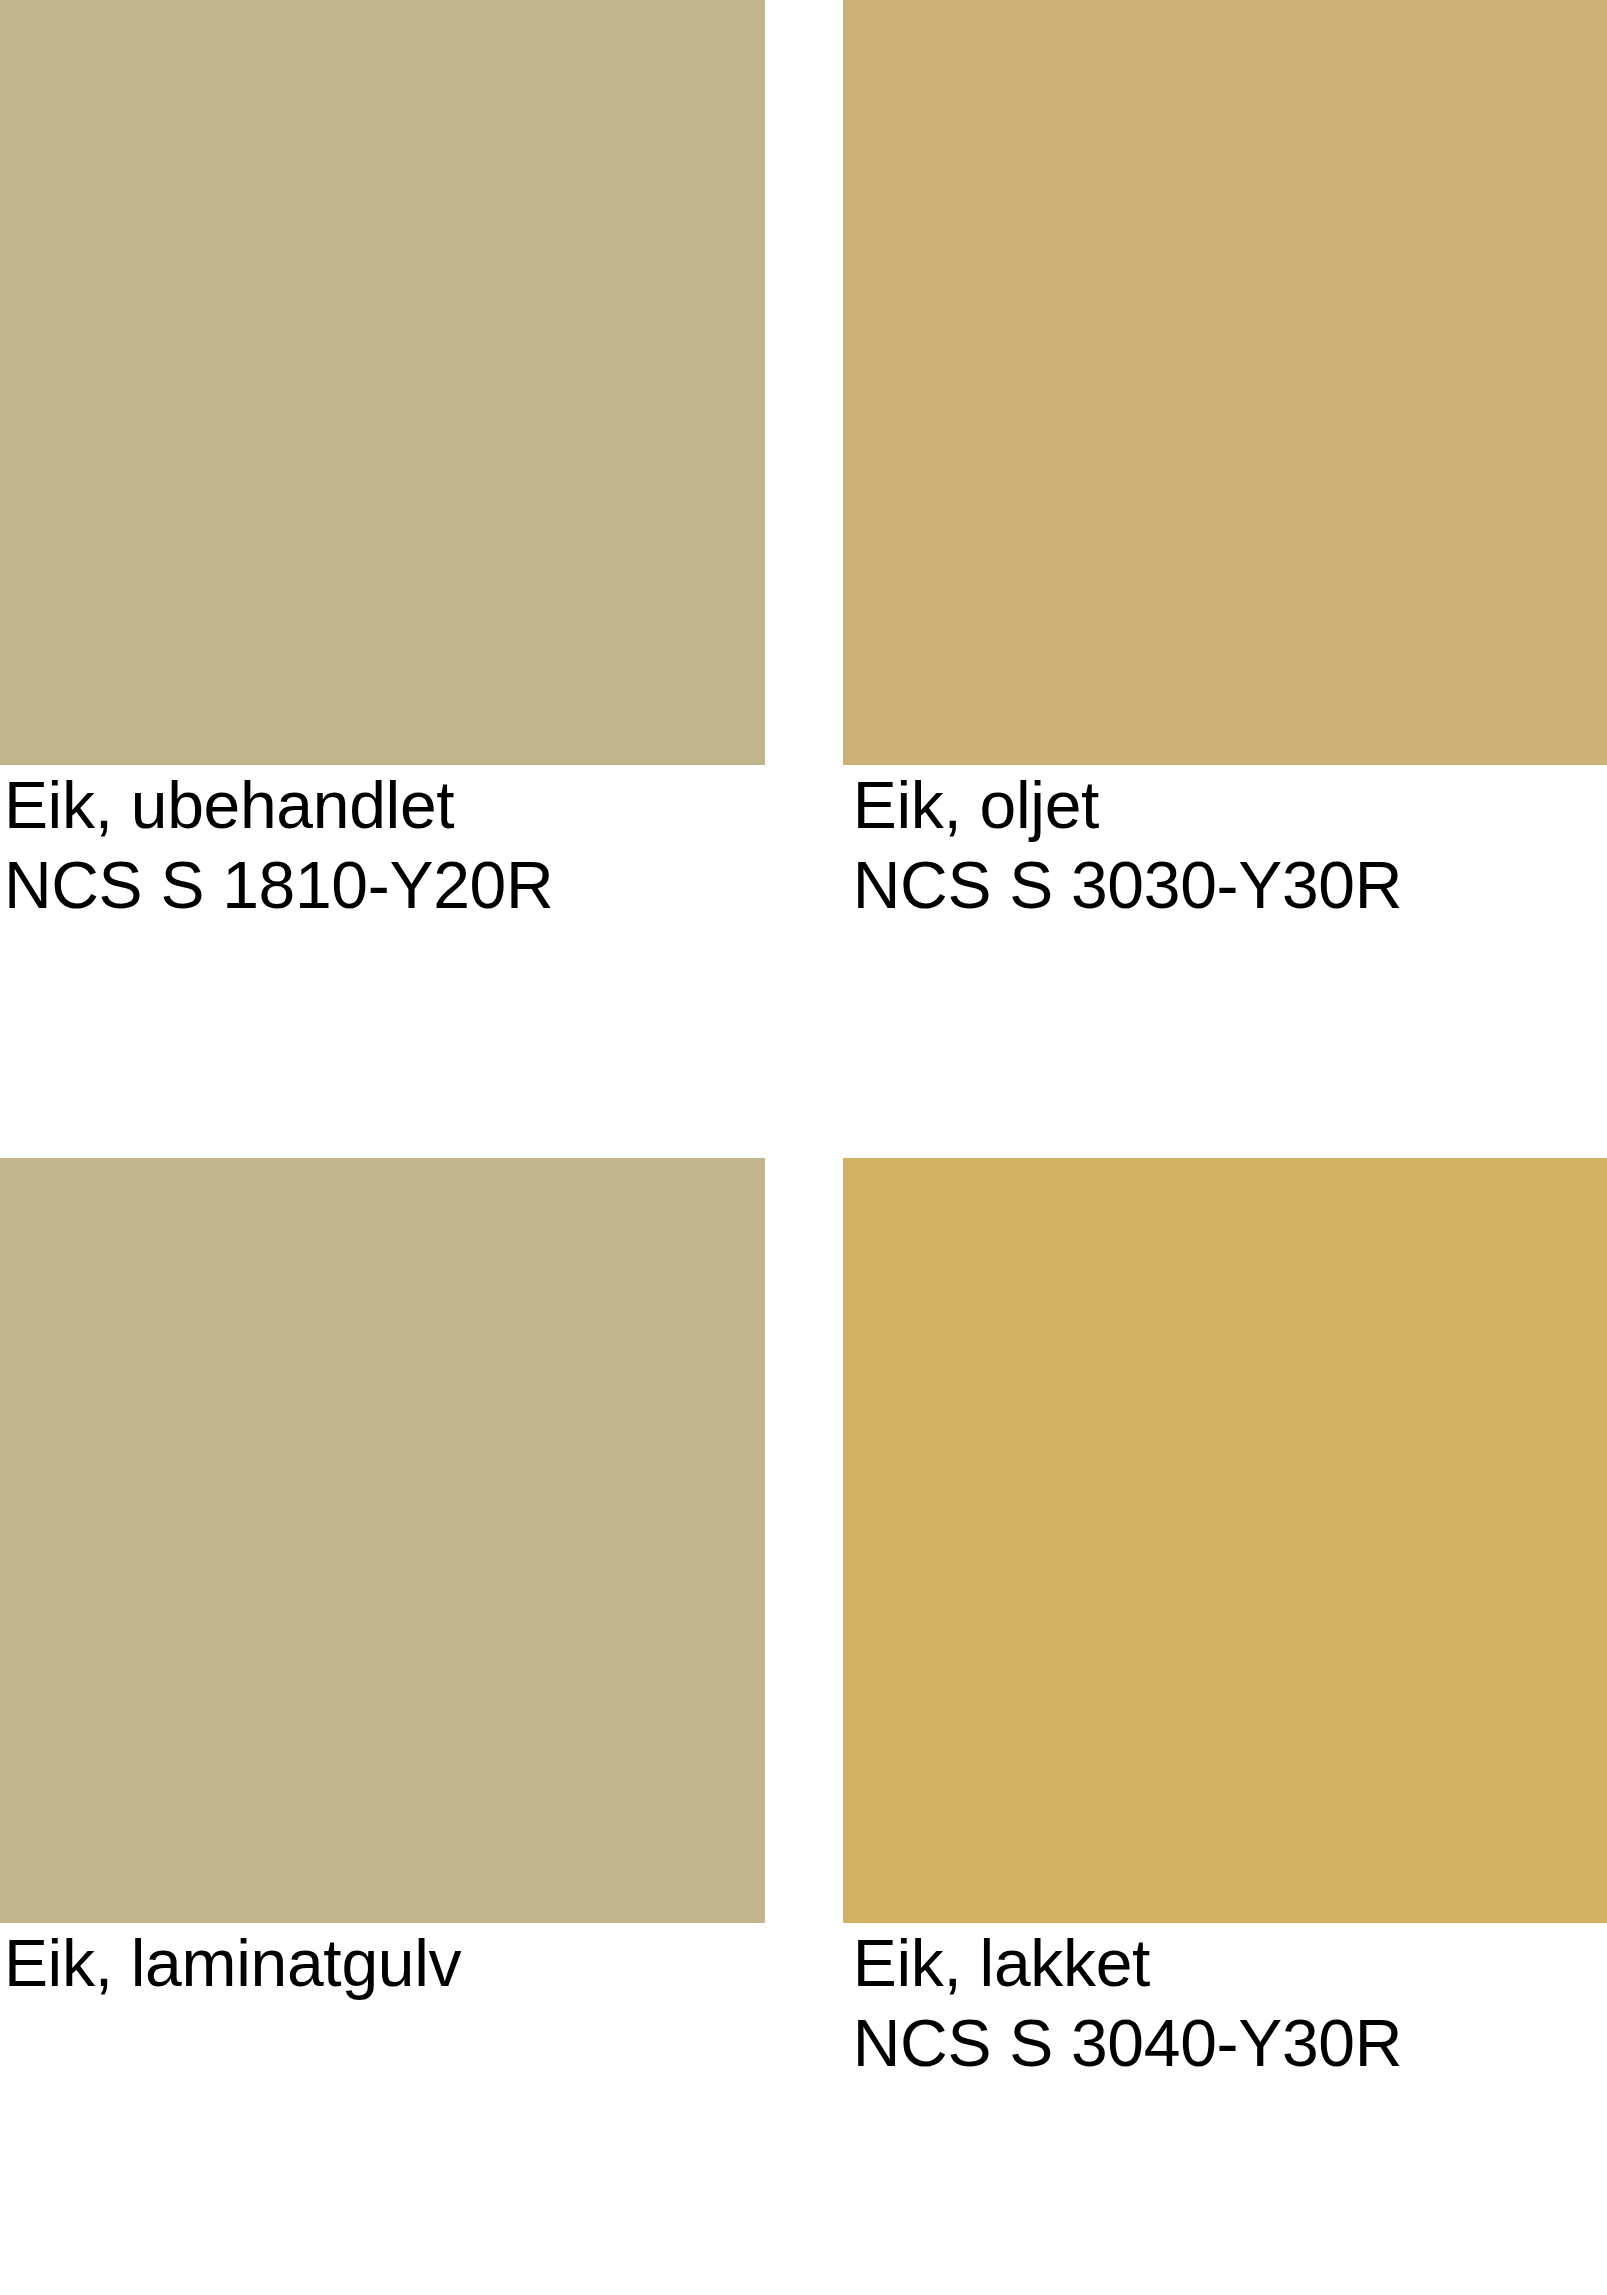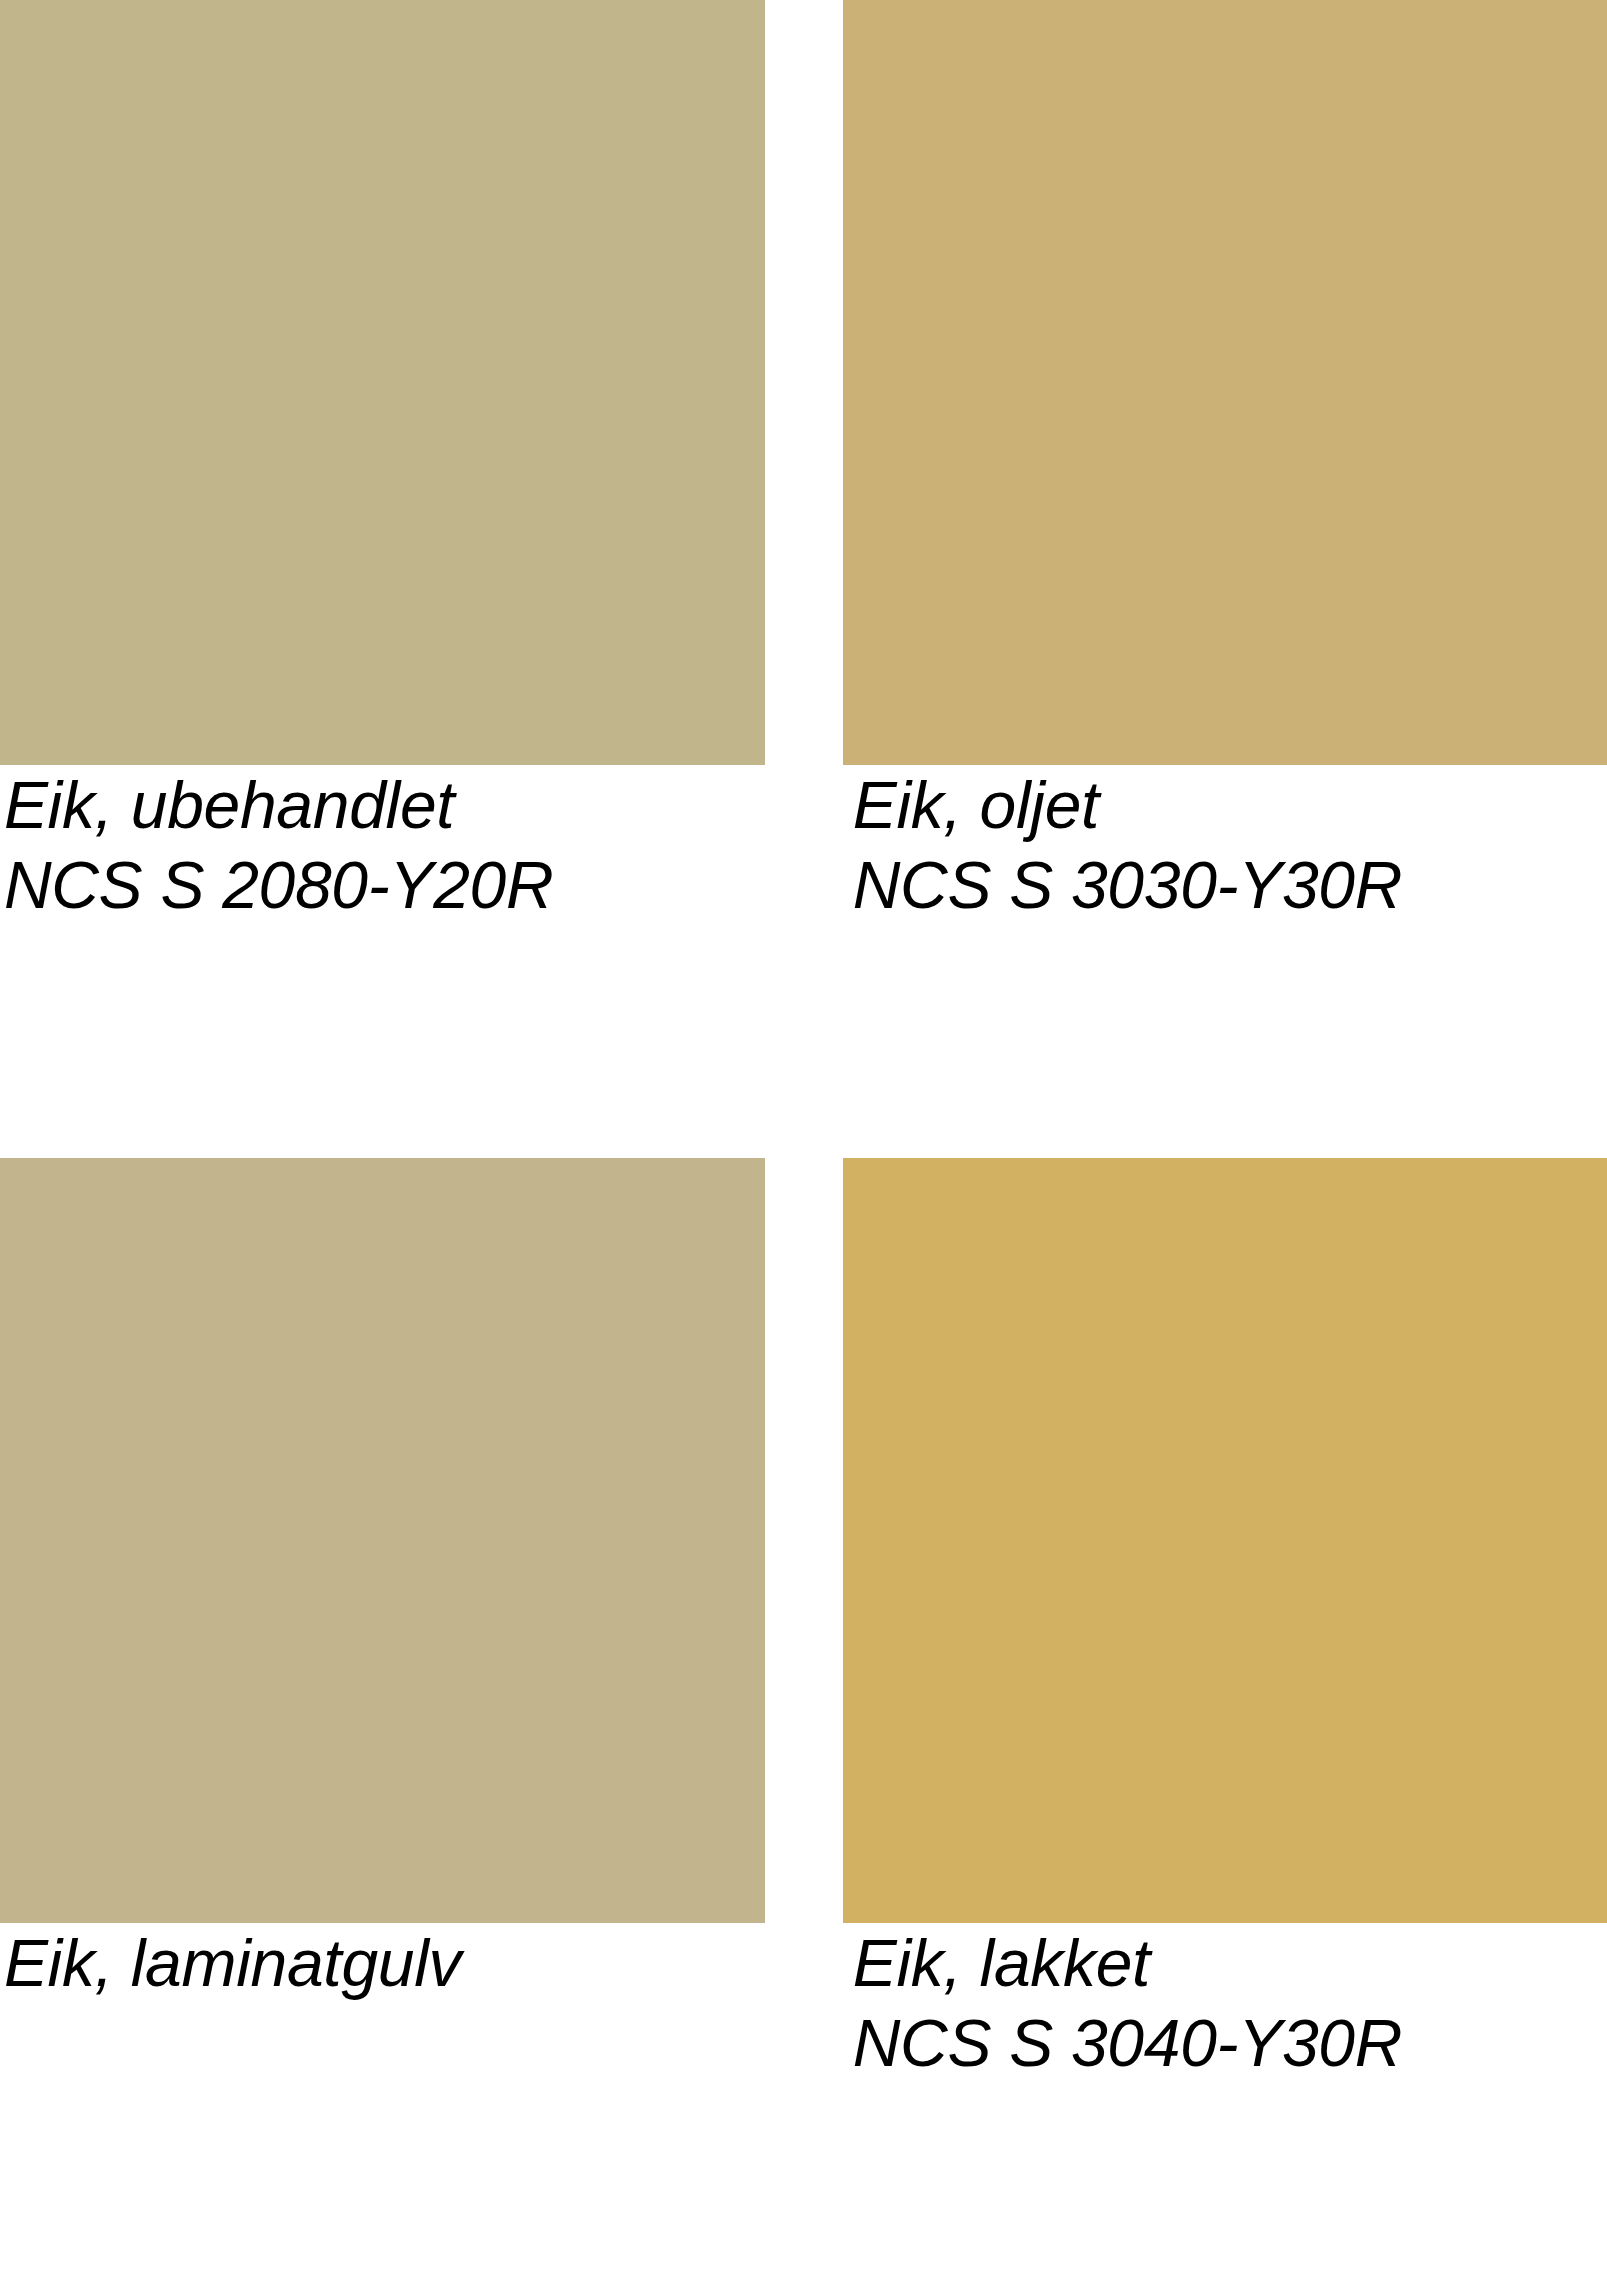--- a/index.html
+++ b/index.html
@@ -12,21 +12,20 @@
   body {
     font-family: "Liberation Sans", sans-serif;
   }
 
   .page {
     position: relative;
     width: 1607px;
     height: 2295px;
     background: #FFFFFF;
     overflow: hidden;
-    font-style: italic;
   }
 
   
   .cell {
     position: absolute;
   }
 
   .swatch {
     position: absolute;
     left: 0;
@@ -65,21 +64,21 @@
 </style>
 </head>
 <body>
 
 <div class="page" style="background: rgb(255, 255, 255); color: rgb(0, 0, 0);">
 
   <div class="cell cell-r1c1">
     <div class="swatch" style="background-color: rgb(193, 182, 139);"></div>
     <div class="caption">
       <span class="name">Eik, ubehandlet</span>
-      <span class="code">NCS S 2080-Y20R</span>
+      <span class="code">NCS S 1810-Y20R</span>
     </div>
   </div>
 
   <div class="cell cell-r1c2">
     <div class="swatch" style="background-color: rgb(204, 177, 119);"></div>
     <div class="caption">
       <span class="name">Eik, oljet</span>
       <span class="code">NCS S 3030-Y30R</span>
     </div>
   </div>

